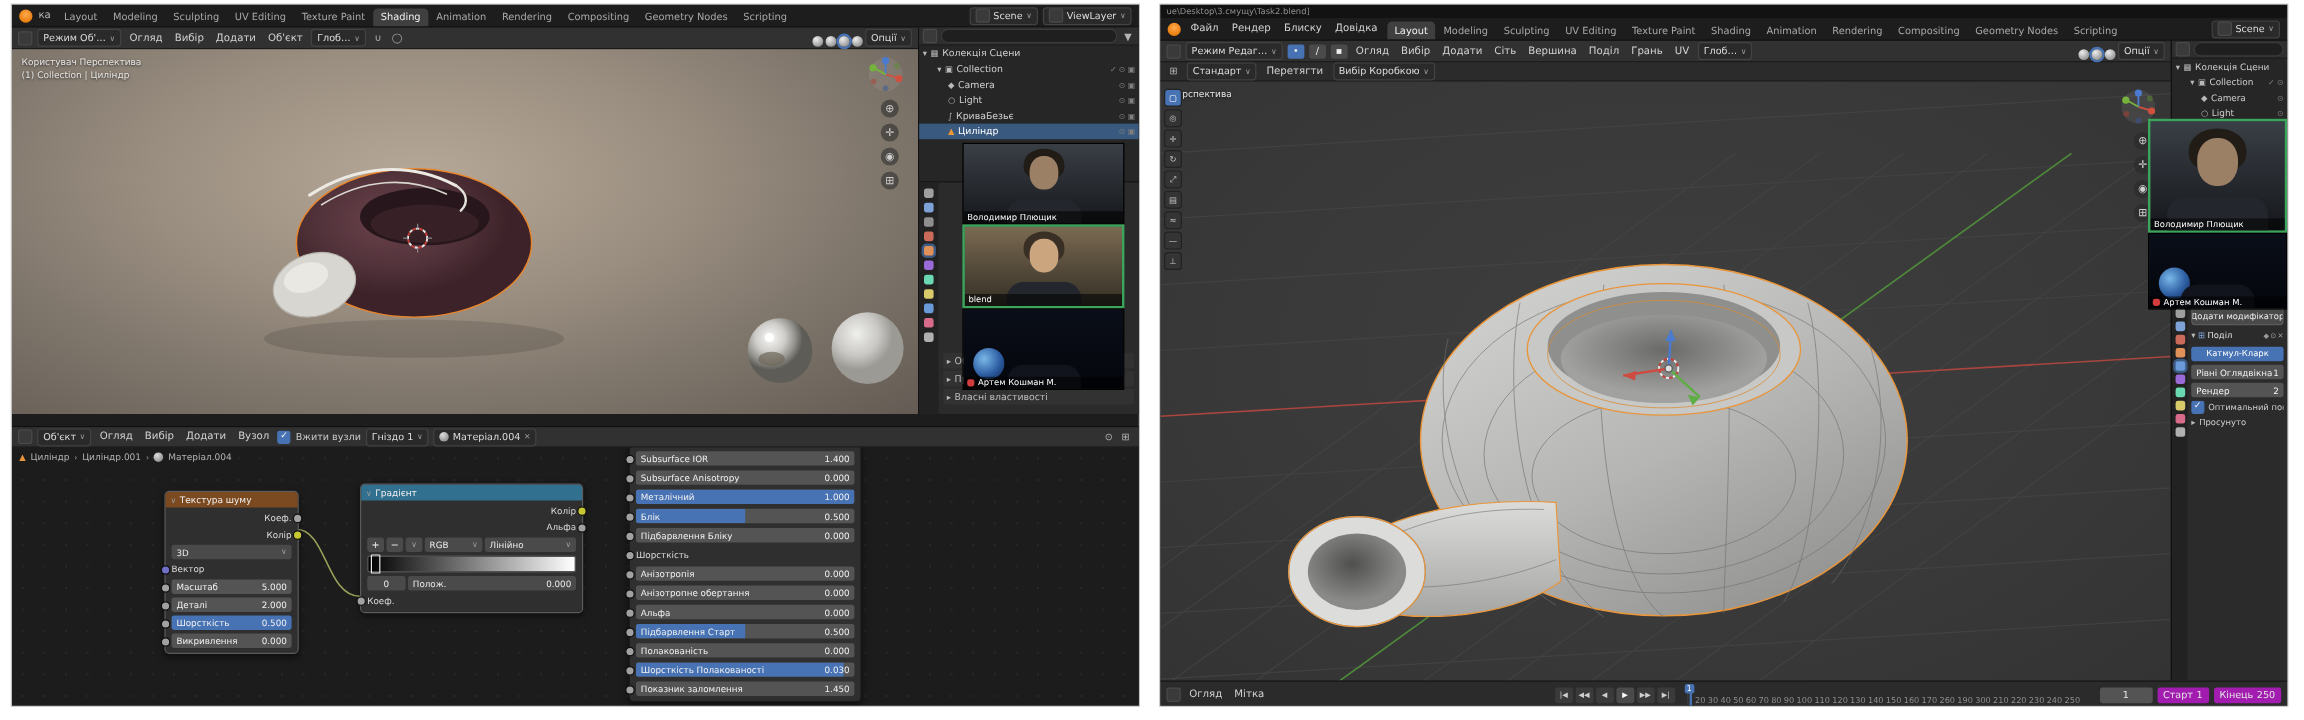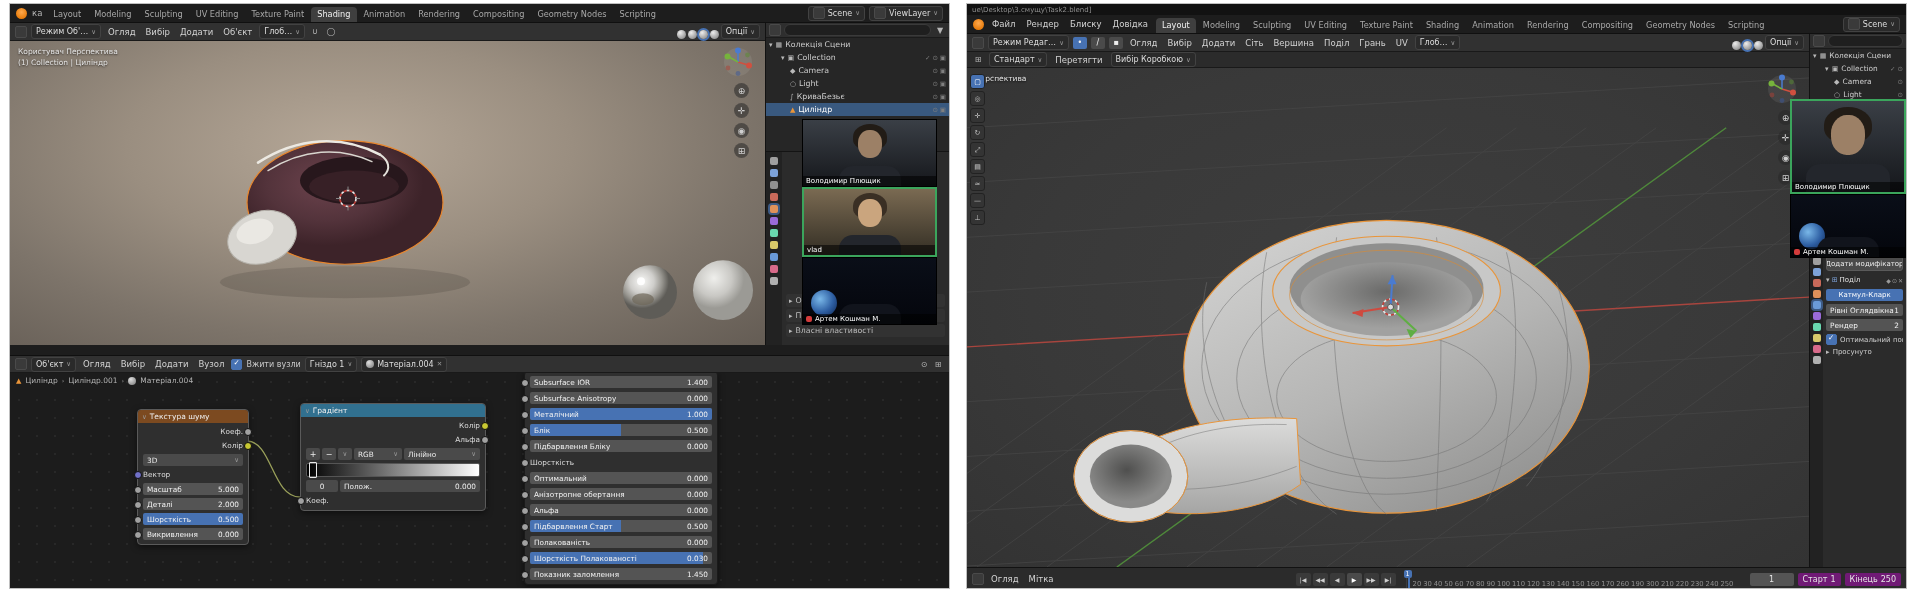--- a/index.html
+++ b/index.html
@@ -122,21 +122,21 @@
   .chkrow{display:flex;align-items:center;gap:3px;color:#cfcfcf;white-space:nowrap;overflow:hidden}
   .advrow{display:flex;align-items:center;gap:3px;color:#cfcfcf}
   .timeline{height:22px;background:#2b2b2b;border-top:1px solid #121212;display:flex;align-items:center;gap:4px;padding:0 5px;font-size:8px}
   .pb{display:flex;gap:2px;margin-left:235px}
   .pbtn{min-width:13px;height:13px;background:#3a3a3a;border-radius:2px;color:#cfcfcf;font-size:6px;display:flex;align-items:center;justify-content:center;padding:0 1px}
   .pbtn.play{background:#4a4a4a;color:#fff}
   .ruler{flex:1;align-self:stretch;margin:3px 6px 0;position:relative;display:flex;justify-content:space-between;align-items:flex-end;
          padding:0 6px 2px;color:#8f8f8f;font-size:6.8px;border-left:1px solid #3c3c3c}
   .playhead{position:absolute;left:1px;top:0;bottom:0;width:2px;background:#4772b3}
   .phbadge{position:absolute;left:-4px;top:-1px;background:#4772b3;color:#fff;font-size:6.5px;border-radius:2px;padding:0 2px}
-  .fld{background:#701a75;border-radius:2px;height:13px;display:flex;align-items:center;gap:3px;padding:0 5px;color:#e5e5e5;white-space:nowrap}
+  .fld{background:#a21caf;border-radius:2px;height:13px;display:flex;align-items:center;gap:3px;padding:0 5px;color:#e5e5e5;white-space:nowrap}
   .fld.cur{background:#545454;min-width:34px;justify-content:center}
 </style>
 </head>
 <body>
 
 <div class="win" id="winL">
 
   <div class="topbar">
     <span class="blogo"></span>
     <span class="menufrag">ка</span>
@@ -364,21 +364,21 @@
           <span class="torso"></span>
         <span class="label">
             <span>Володимир Плющик</span>
           </span>
       </div>
       <div class="cam warm speaking">
         <span class="hairband"></span>
           <span class="face"></span>
           <span class="torso"></span>
         <span class="label">
-            <span>vlad</span>
+            <span>blend</span>
           </span>
       </div>
       <div class="cam dark">
         <span class="earth"></span>
           <span class="torso" style="background:#11141c"></span>
         <span class="label">
             <span class="mutedot"></span>
             <span>Артем Кошман М.</span>
           </span>
       </div>
@@ -565,21 +565,21 @@
                 <span>0.000</span>
               </div>
             </div>
           <div class="brow">
               <span class="sock sg l" style="top:3px"></span>
               <span class="lab">Шорсткість</span>
             </div>
           <div class="brow">
               <span class="sock sg l" style="top:3px"></span>
               <div class="slider" style="--w:0%">
-                <span>Оптимальний</span>
+                <span>Анізотропія</span>
                 <span>0.000</span>
               </div>
             </div>
           <div class="brow">
               <span class="sock sg l" style="top:3px"></span>
               <div class="slider" style="--w:0%">
                 <span>Анізотропне обертання</span>
                 <span>0.000</span>
               </div>
             </div>

